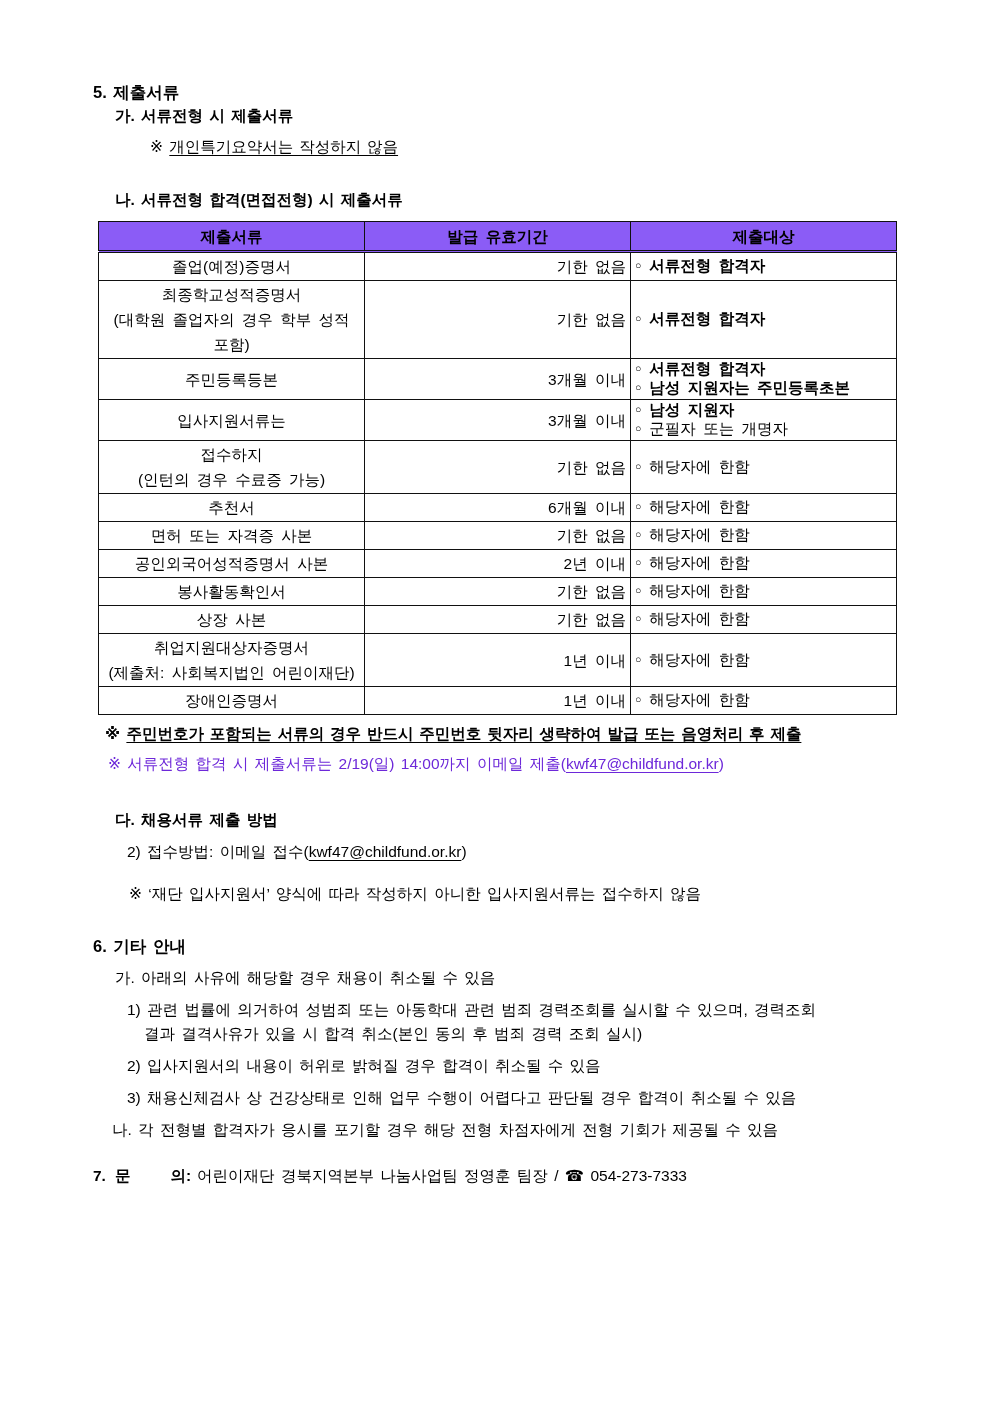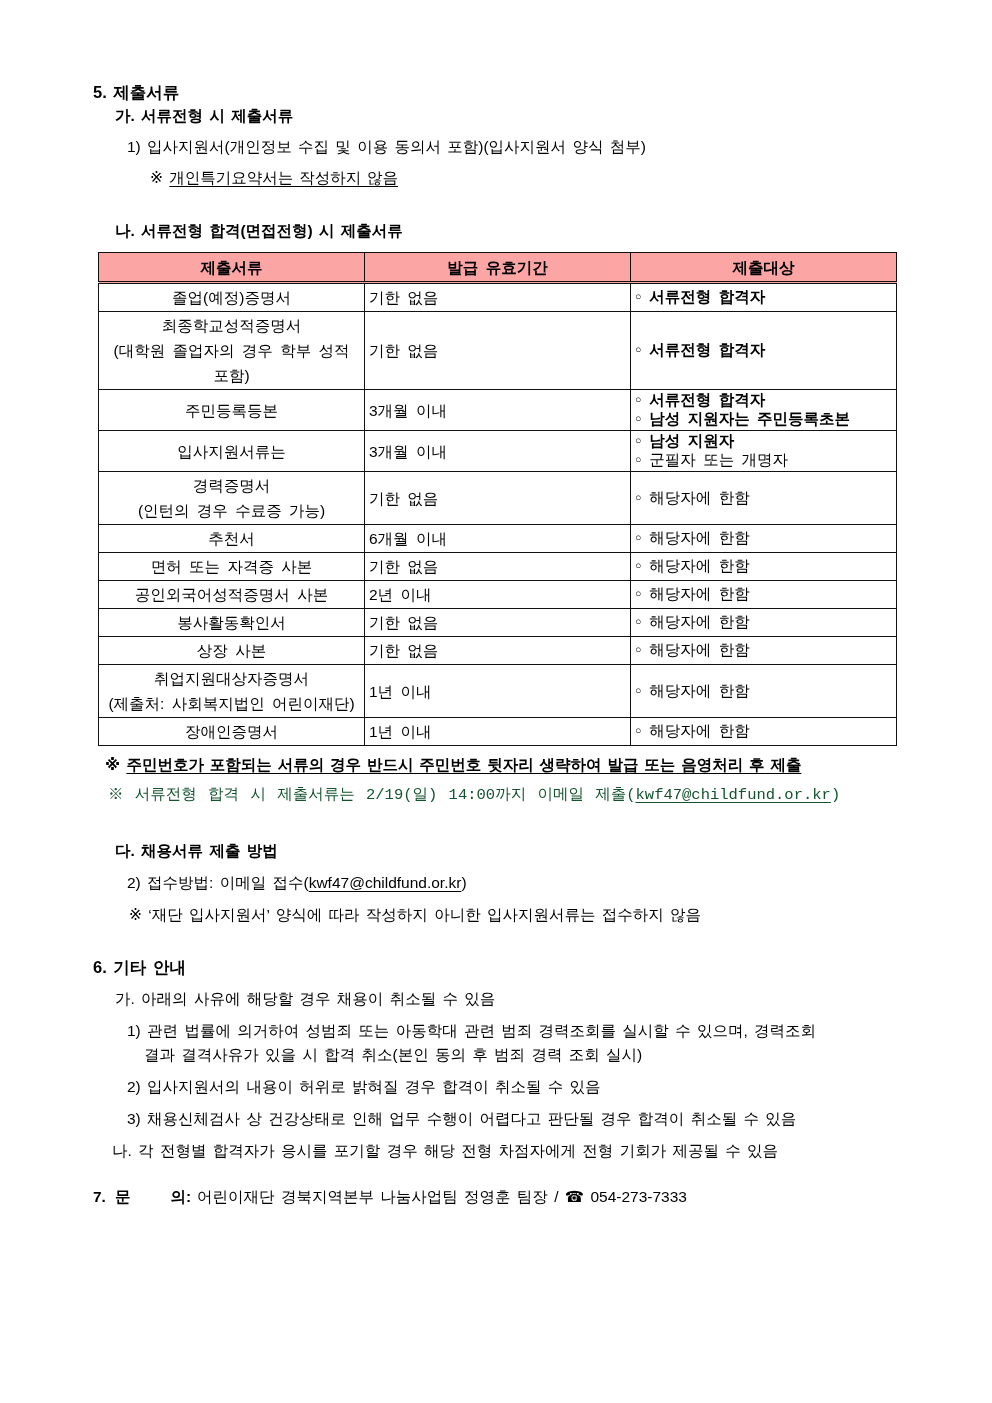--- a/index.html
+++ b/index.html
@@ -4,44 +4,44 @@
 <style>
   html,body{margin:0;padding:0;background:#fff;}
   body{width:992px;height:1403px;overflow:hidden;color:#000;
        font-family:"Liberation Sans","DejaVu Sans",sans-serif;
        font-size:15.5px;line-height:24px;word-spacing:2px;}
   #doc{box-sizing:border-box;width:992px;height:1403px;padding:80px 58px 0 93px;border-radius:32px;}
 
   .bold{font-weight:bold;}
   .h1{font-weight:bold;font-size:16.5px;}
   .ul{text-decoration:underline;text-underline-offset:3px;font-family:Liberation Serif, serif;}
-  .blue{color:#14532d;font-family:Liberation Mono, monospace;}
+  .blue{color:#6d28d9;}
 
   .s5-a{margin:0 0 0 22px;font-weight:bold;}
   .s5-item{margin:7px 0 0 34px;}
   .s5-note{margin:7px 0 0 57px;}
   .s5-b{margin:29px 0 0 22px;font-weight:bold;}
 
   table.sub{border-collapse:collapse;table-layout:fixed;width:799px;margin:9px 0 0 5px;}
   table.sub th,table.sub td{border:1px solid #111;padding:1px 4px;line-height:25px;
        font-size:15.5px;vertical-align:middle;word-spacing:3px;}
-  table.sub thead th{background:#fca5a5;border-bottom:3px double #111;
+  table.sub thead th{background:#8b5cf6;border-bottom:3px double #111;
        font-weight:bold;text-align:center;height:26px;}
   td.c1{text-align:center;width:322px;}
-  td.c2{text-align:left;width:213px;}
+  td.c2{text-align:right;width:213px;}
   td.c3{text-align:left;width:264px;padding-left:10px;}
   .tgt{line-height:18px;}
   .tgt.b{font-weight:bold;}
   .bullet{display:inline-block;font-size:10.5px;transform:translateY(-2px);margin-right:8px;}
 
   .note1{margin:7px 0 0 12px;font-weight:bold;}
   .note2{margin:6px 0 0 15px;}
   .s5c-title{margin:32px 0 0 22px;font-weight:bold;}
   .s5c-item{margin:8px 0 0 34px;}
-  .s5c-note{margin:8px 0 0 36px;}
+  .s5c-note{margin:18px 0 0 36px;}
 
   .s6-title{margin:28px 0 0 0;}
   .s6-a{margin:8px 0 0 22px;}
   .s6-item{margin:8px 0 0 34px;}
   .s6-cont{margin-left:17px;}
   .s6-b{margin:8px 0 0 19px;}
 
   .s7{margin:22px 0 0 0;}
   .s7 .gap1{margin-left:9px;}
   .s7 .gap2{margin-left:40px;}
@@ -50,21 +50,20 @@
   a.email{color:inherit;text-decoration:underline;text-underline-offset:3px;cursor:pointer;}
 </style>
 </head>
 <body>
 
 <div id="doc">
 
   <div class="h1">5. 제출서류</div>
 
   <div class="s5-a">가. 서류전형 시 제출서류</div>
-  <div class="s5-item">1) 입사지원서(개인정보 수집 및 이용 동의서 포함)(입사지원서 양식 첨부)</div>
   <div class="s5-note"><span>※</span> <span class="ul">개인특기요약서는 작성하지 않음</span></div>
 
   <div class="s5-b">나. 서류전형 합격(면접전형) 시 제출서류</div>
 
   <table class="sub">
     <thead>
       <tr>
         <th>제출서류</th>
         <th>발급 유효기간</th>
         <th>제출대상</th>
@@ -105,21 +104,21 @@
             <div>입사지원서류는</div>
           </td>
           <td class="c2">3개월 이내</td>
           <td class="c3">
             <div class="tgt b"><span class="bullet">○</span>남성 지원자</div>
             <div class="tgt"><span class="bullet">○</span>군필자 또는 개명자</div>
           </td>
         </tr>
         <tr>
           <td class="c1">
-            <div>경력증명서</div>
+            <div>접수하지</div>
             <div>(인턴의 경우 수료증 가능)</div>
           </td>
           <td class="c2">기한 없음</td>
           <td class="c3">
             <div class="tgt"><span class="bullet">○</span>해당자에 한함</div>
           </td>
         </tr>
         <tr>
           <td class="c1">
             <div>추천서</div>

